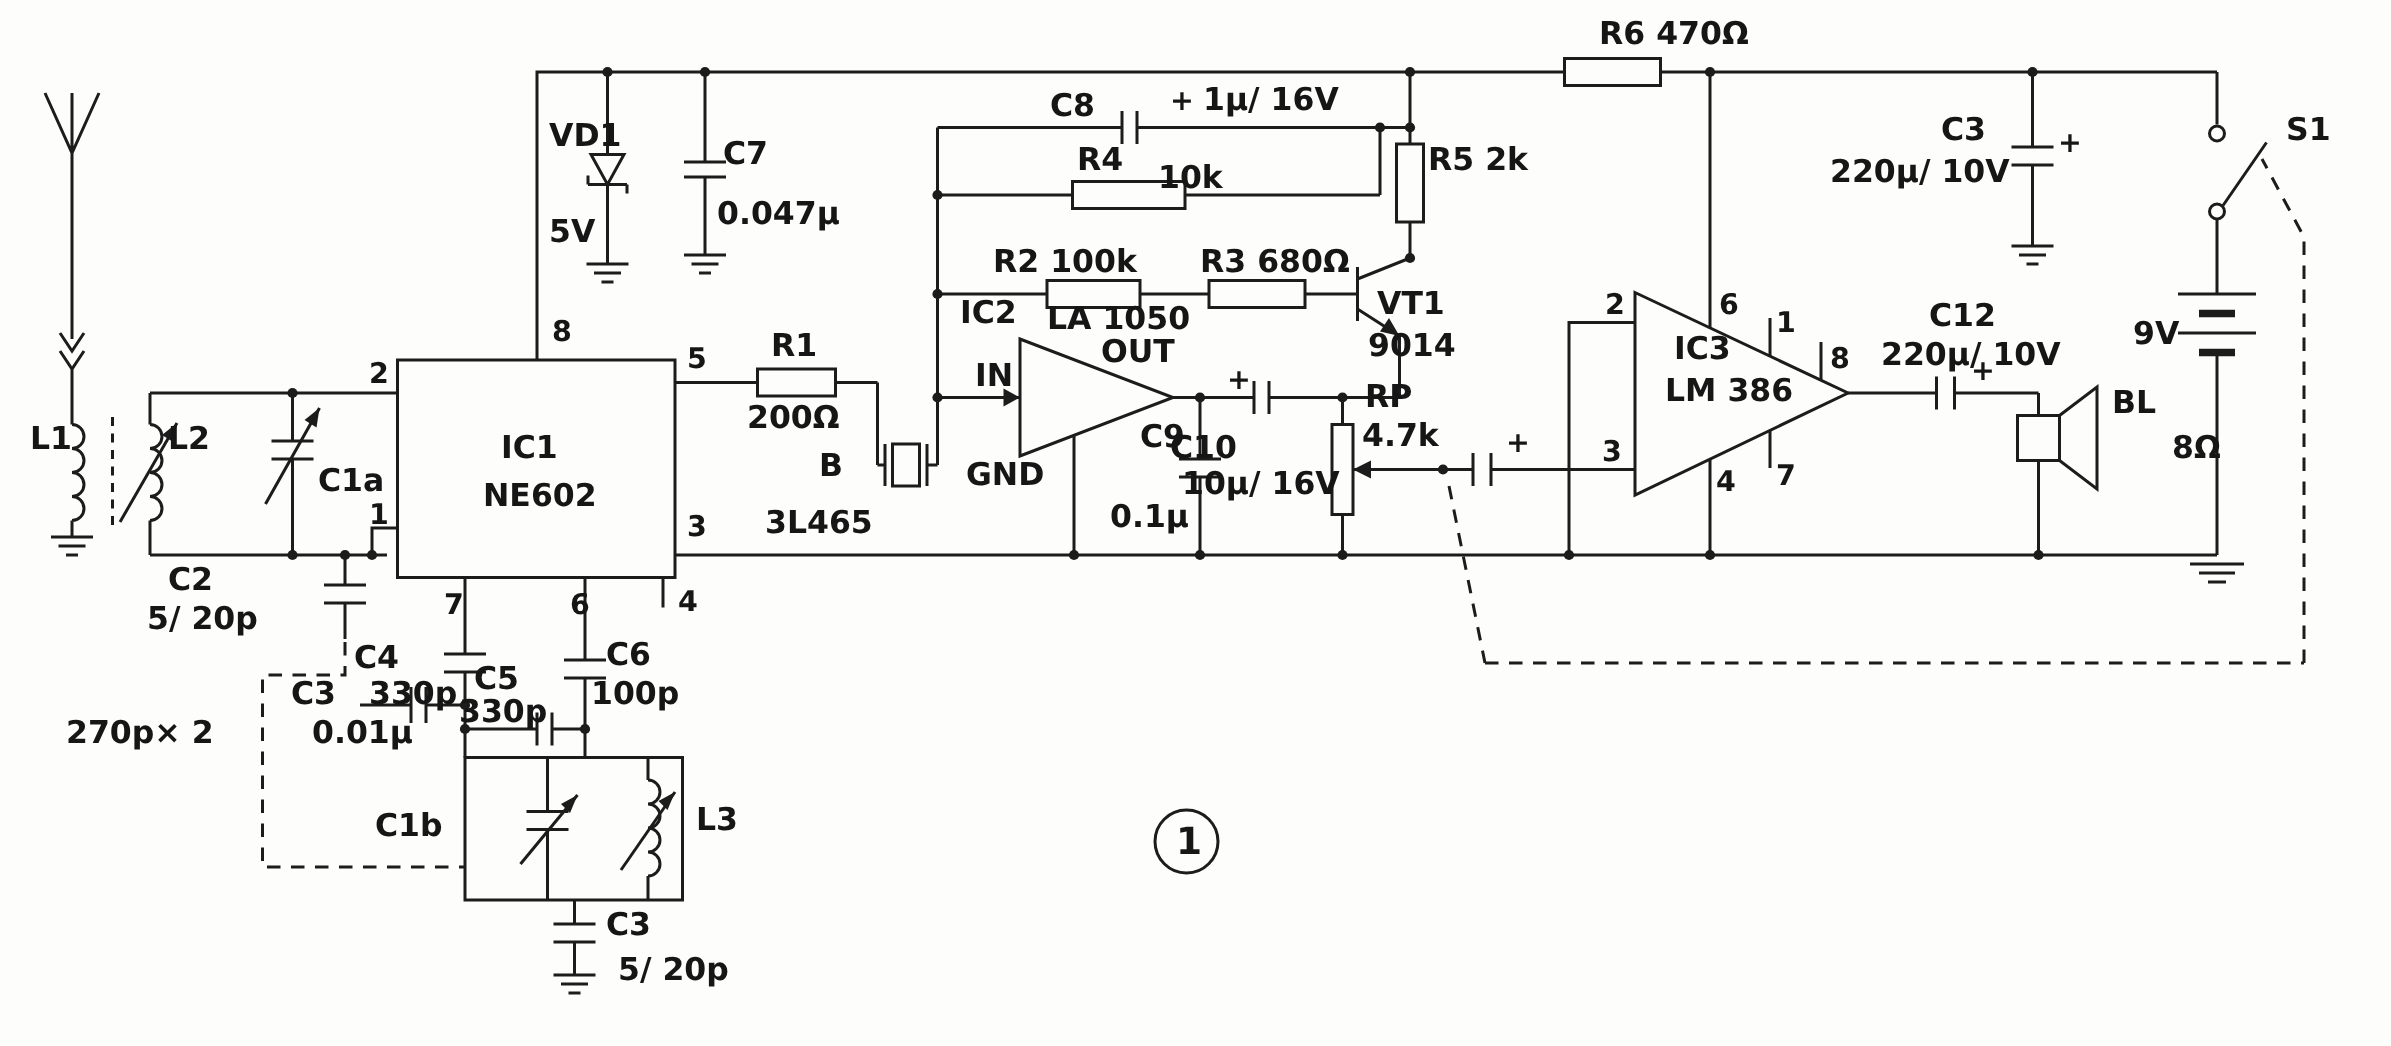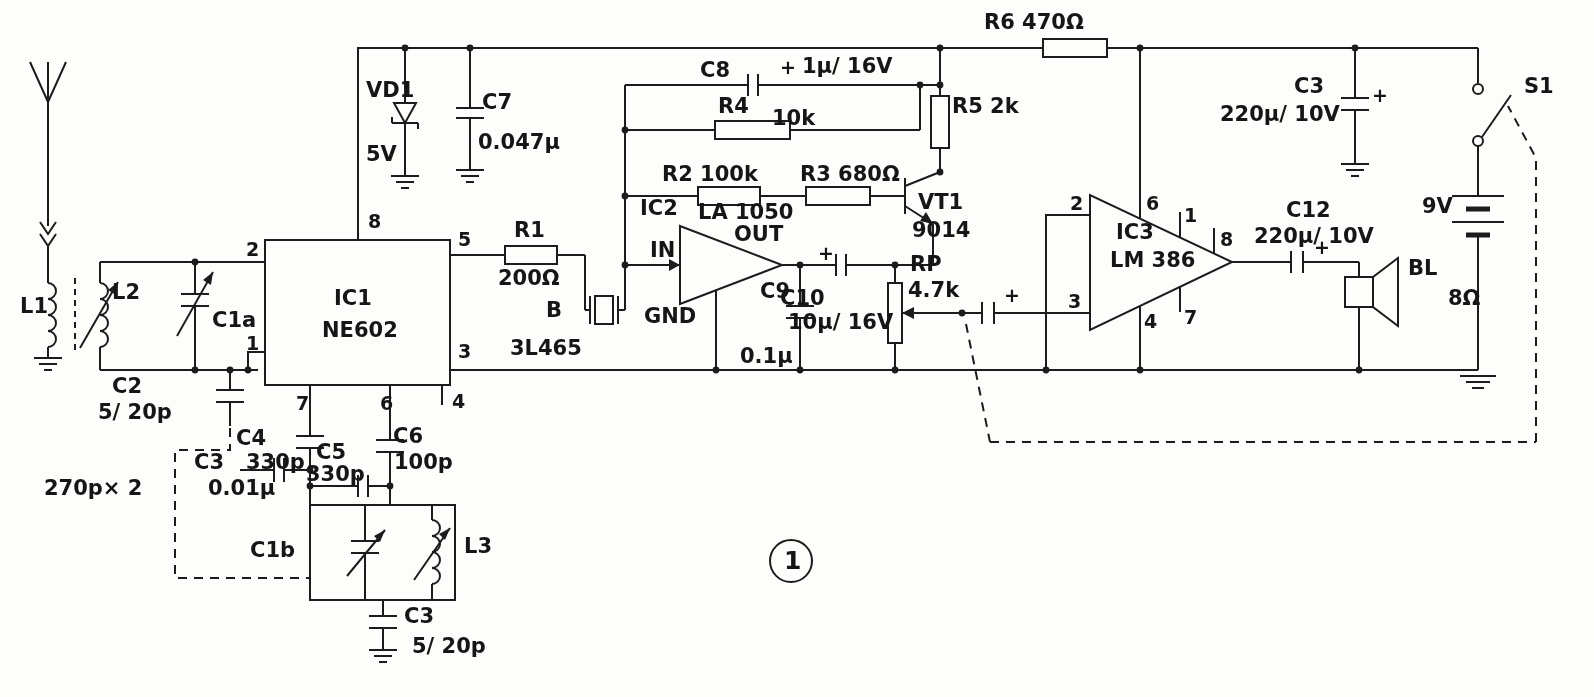--- a/index.html
+++ b/index.html
@@ -161,21 +161,21 @@
     <circle cx="1046" cy="370" r="3.4"></circle>
           <circle cx="1140" cy="370" r="3.4"></circle>
           <circle cx="1359" cy="370" r="3.4"></circle>
     <circle cx="310" cy="470" r="3.4"></circle>
           <circle cx="310" cy="486" r="3.4"></circle>
           <circle cx="390" cy="486" r="3.4"></circle>
   </g>
  </g>
 </svg>
 
-<span class="lbl" style="left:20px;top:296px">L1</span>
+<span class="lbl" style="left:20px;top:282px">L1</span>
 <span class="lbl" style="left:112px;top:282px">L2</span>
 <span class="lbl" style="left:212px;top:310px">C1a</span>
 <span class="lbl" style="left:112px;top:376px">C2</span>
 <span class="lbl" style="left:98px;top:402px">5/ 20p</span>
 <span class="lbl" style="left:44px;top:478px">270p× 2</span>
 
 <span class="lbl" style="left:334px;top:288px">IC1</span>
 <span class="lbl" style="left:322px;top:320px">NE602</span>
 <span class="lbl pin" style="left:246px;top:240px">2</span>
 <span class="lbl pin" style="left:246px;top:334px">1</span>
@@ -207,30 +207,30 @@
 <span class="lbl" style="left:650px;top:240px">IN</span>
 <span class="lbl" style="left:734px;top:224px">OUT</span>
 <span class="lbl" style="left:644px;top:306px">GND</span>
 
 <span class="lbl" style="left:514px;top:220px">R1</span>
 <span class="lbl" style="left:498px;top:268px">200Ω</span>
 <span class="lbl" style="left:546px;top:300px">B</span>
 <span class="lbl" style="left:510px;top:338px">3L465</span>
 
 <span class="lbl" style="left:760px;top:281px">C9</span>
-<span class="lbl" style="left:740px;top:346px">0.1μ</span>
+<span class="lbl" style="left:740px;top:334px">0.1μ</span>
 <span class="lbl plus" style="left:818px;top:244px">+</span>
 <span class="lbl" style="left:780px;top:288px">C10</span>
 <span class="lbl" style="left:788px;top:312px">10μ/ 16V</span>
 
 <span class="lbl" style="left:910px;top:254px">RP</span>
 <span class="lbl" style="left:908px;top:280px">4.7k</span>
 <span class="lbl plus" style="left:1004px;top:286px">+</span>
 
-<span class="lbl" style="left:984px;top:12px">R6 470Ω</span>
+<span class="lbl" style="left:1066px;top:12px">R6 470Ω</span>
 
 <span class="lbl" style="left:1116px;top:222px">IC3</span>
 <span class="lbl" style="left:1110px;top:250px">LM 386</span>
 <span class="lbl pin" style="left:1070px;top:194px">2</span>
 <span class="lbl pin" style="left:1146px;top:194px">6</span>
 <span class="lbl pin" style="left:1184px;top:206px">1</span>
 <span class="lbl pin" style="left:1220px;top:230px">8</span>
 <span class="lbl pin" style="left:1068px;top:292px">3</span>
 <span class="lbl pin" style="left:1144px;top:312px">4</span>
 <span class="lbl pin" style="left:1184px;top:308px">7</span>
@@ -238,30 +238,30 @@
 <span class="lbl" style="left:1294px;top:76px">C3</span>
 <span class="lbl" style="left:1220px;top:104px">220μ/ 10V</span>
 <span class="lbl plus" style="left:1372px;top:86px">+</span>
 
 <span class="lbl" style="left:1286px;top:200px">C12</span>
 <span class="lbl" style="left:1254px;top:226px">220μ/ 10V</span>
 <span class="lbl plus" style="left:1314px;top:238px">+</span>
 
 <span class="lbl" style="left:1408px;top:258px">BL</span>
 <span class="lbl" style="left:1448px;top:288px">8Ω</span>
-<span class="lbl" style="left:1422px;top:196px">9V</span>
+<span class="lbl" style="left:1422px;top:212px">9V</span>
 <span class="lbl" style="left:1524px;top:76px">S1</span>
 
 <span class="lbl" style="left:236px;top:428px">C4</span>
 <span class="lbl" style="left:246px;top:452px">330p</span>
 <span class="lbl" style="left:194px;top:452px">C3</span>
 <span class="lbl" style="left:208px;top:478px">0.01μ</span>
 <span class="lbl" style="left:316px;top:442px">C5</span>
 <span class="lbl" style="left:306px;top:464px">330p</span>
-<span class="lbl" style="left:393px;top:426px">C6</span>
+<span class="lbl" style="left:404px;top:426px">C6</span>
 <span class="lbl" style="left:394px;top:452px">100p</span>
 
 <span class="lbl" style="left:250px;top:540px">C1b</span>
 <span class="lbl" style="left:464px;top:536px">L3</span>
 <span class="lbl" style="left:404px;top:606px">C3</span>
 <span class="lbl" style="left:412px;top:636px">5/ 20p</span>
 
 <span class="lbl fig" style="left:784px;top:548px">1</span>
 
 </div>

